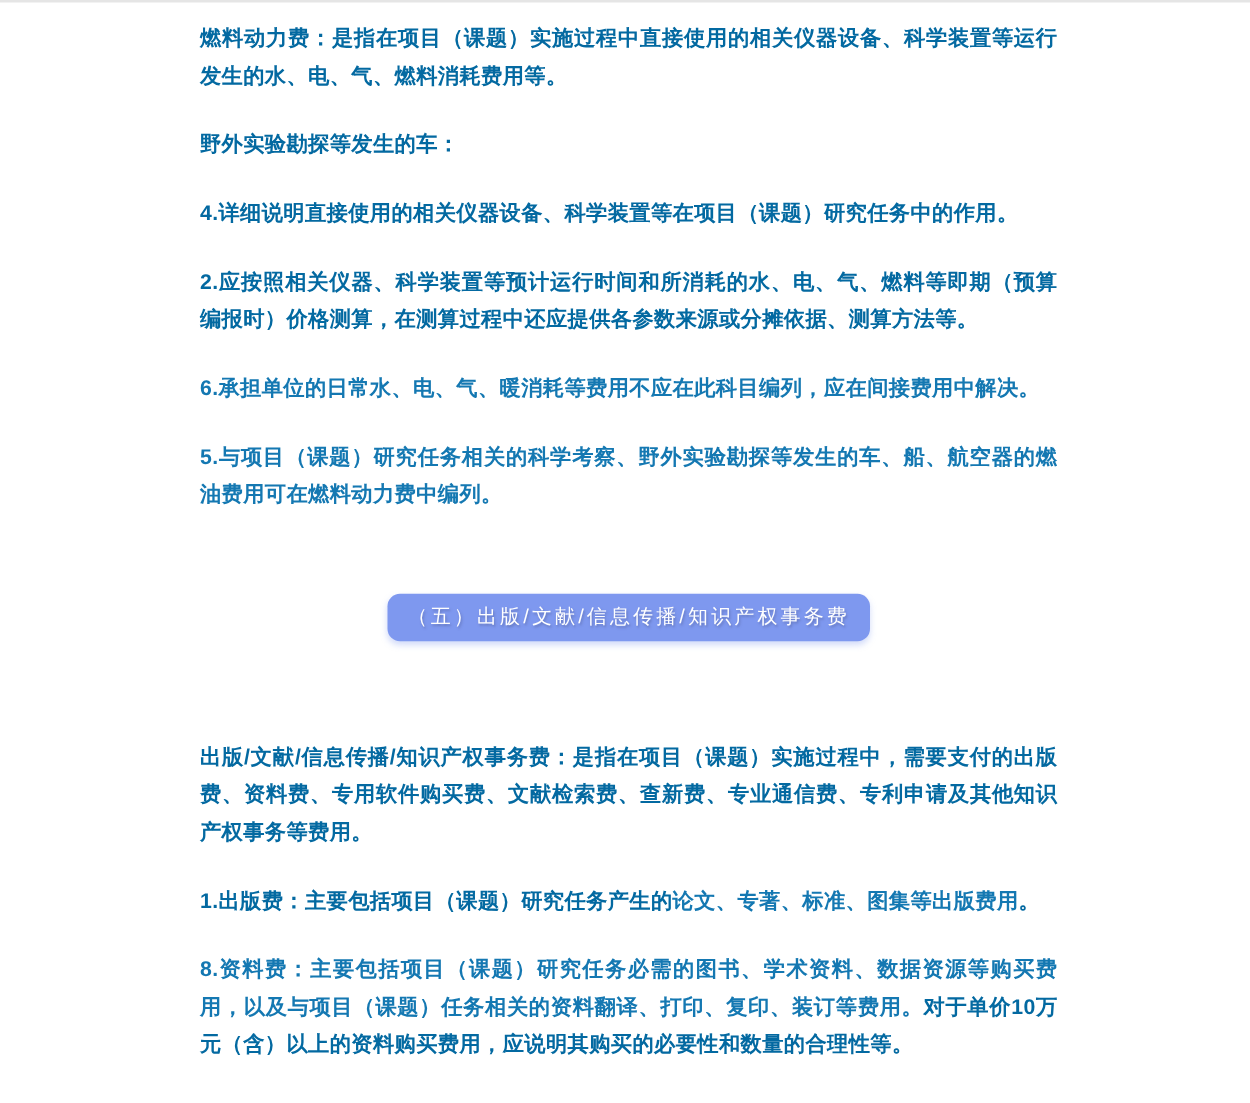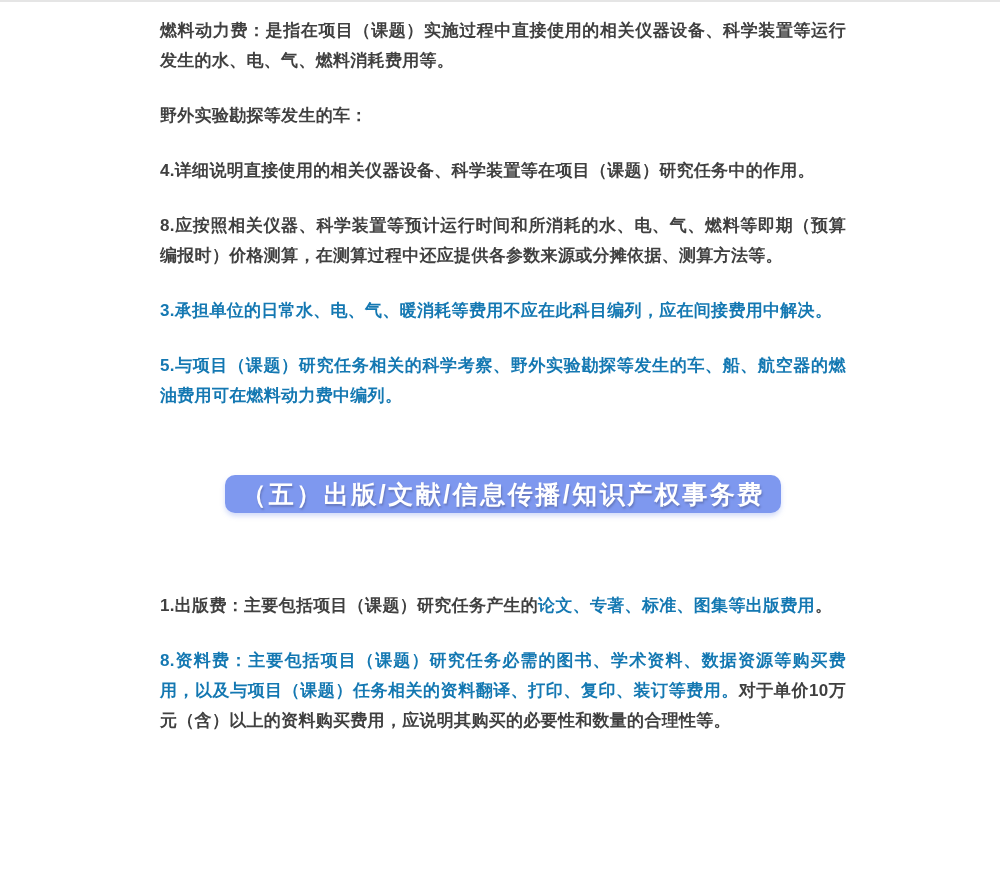--- a/index.html
+++ b/index.html
@@ -26,34 +26,34 @@
   }
   p.para {
     margin: 0 0 25px 0;
     font-size: 17px;
     line-height: 30px;
     font-weight: 700;
     text-align: justify;
     letter-spacing: 0.3px;
     word-break: break-all;
   }
-  .t-dark { color: #404040; }
+  .t-dark { color: #0369a1; }
   .t-blue { color: #1478b2; }
   .badge-row {
     margin: 64px 0 78px 0;
     text-align: center;
     font-size: 0;
   }
   .badge {
     display: inline-block;
     background: #7e98ef;
     color: #ffffff;
-    font-size: 25px;
+    font-size: 16px;
     line-height: 22px;
-    font-weight: 700;
+    font-weight: 400;
     letter-spacing: 2.5px;
     padding: 8px 16px;
     border-radius: 10px;
     text-shadow: 1px 2px 2px rgba(70, 80, 130, 0.45);
     box-shadow: 0 3px 5px rgba(126, 152, 239, 0.35);
     text-align: center;
   }
 </style>
 </head>
 <body>
@@ -68,35 +68,38 @@
 
   <p class="para">
     <span class="t-dark">野外实验勘探等发生的车：</span>
   </p>
 
   <p class="para">
     <span class="t-dark">4.详细说明直接使用的相关仪器设备、科学装置等在项目（课题）研究任务中的作用。</span>
   </p>
 
   <p class="para">
-    <span class="t-dark">8.应按照相关仪器、科学装置等预计运行时间和所消耗的水、电、气、燃料等即期（预算编报时）价格测算，在测算过程中还应提供各参数来源或分摊依据、测算方法等。</span>
+    <span class="t-dark">2.应按照相关仪器、科学装置等预计运行时间和所消耗的水、电、气、燃料等即期（预算编报时）价格测算，在测算过程中还应提供各参数来源或分摊依据、测算方法等。</span>
   </p>
 
   <p class="para">
-    <span class="t-blue">3.承担单位的日常水、电、气、暖消耗等费用不应在此科目编列，应在间接费用中解决。</span>
+    <span class="t-blue">6.承担单位的日常水、电、气、暖消耗等费用不应在此科目编列，应在间接费用中解决。</span>
   </p>
 
   <p class="para">
     <span class="t-blue">5.与项目（课题）研究任务相关的科学考察、野外实验勘探等发生的车、船、航空器的燃油费用可在燃料动力费中编列。</span>
   </p>
 
   <h2 class="badge-row">
     <span class="badge">（五）出版/文献/信息传播/知识产权事务费</span>
   </h2>
 
+  <p class="para">
+    <span class="t-dark">出版/文献/信息传播/知识产权事务费：是指在项目（课题）实施过程中，需要支付的出版费、资料费、专用软件购买费、文献检索费、查新费、专业通信费、专利申请及其他知识产权事务等费用。</span>
+  </p>
 
 
   <p class="para">
     <span class="t-dark">1.出版费：主要包括项目（课题）研究任务产生的</span><span class="t-blue">论文、专著、标准、图集等出版费用</span><span class="t-dark">。</span>
   </p>
 
   <p class="para">
     <span class="t-blue">8.资料费：主要包括项目（课题）研究任务必需的图书、学术资料、数据资源等购买费用，以及与项目（课题）任务相关的资料翻译、打印、复印、装订等费用。</span><span class="t-dark">对于单价10万元（含）以上的资料购买费用，应说明其购买的必要性和数量的合理性等。</span>
   </p>
 

